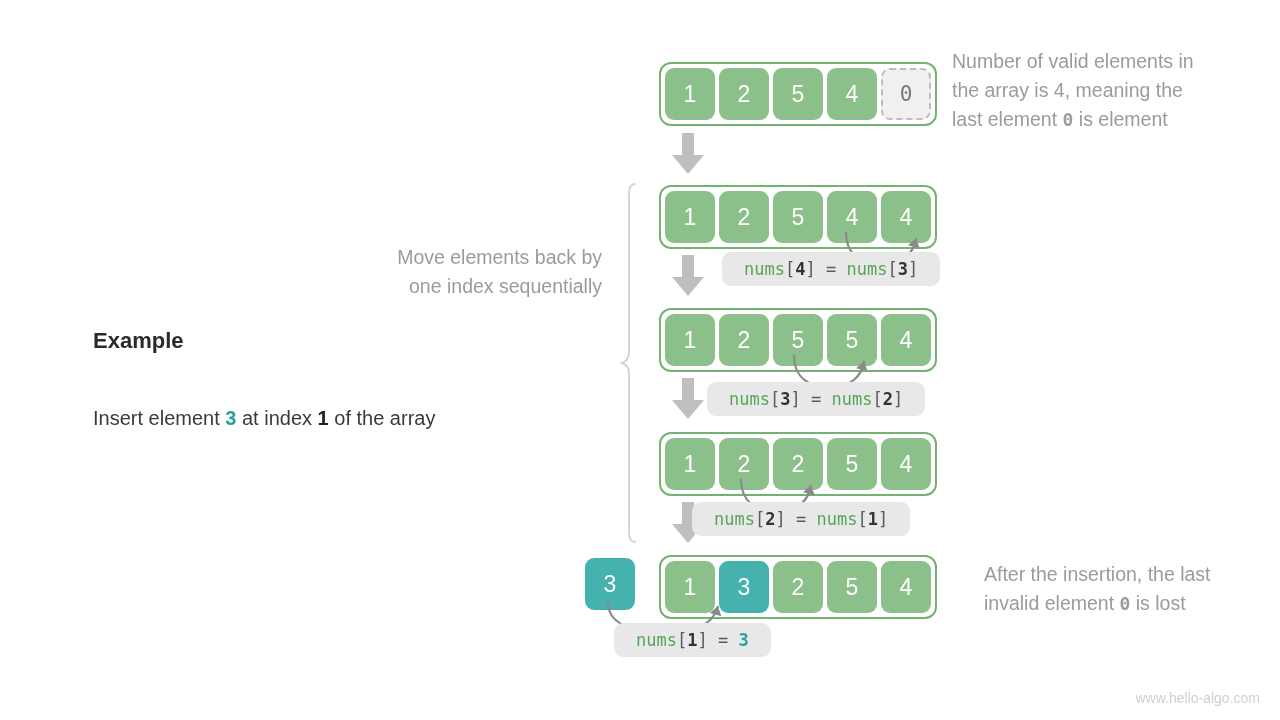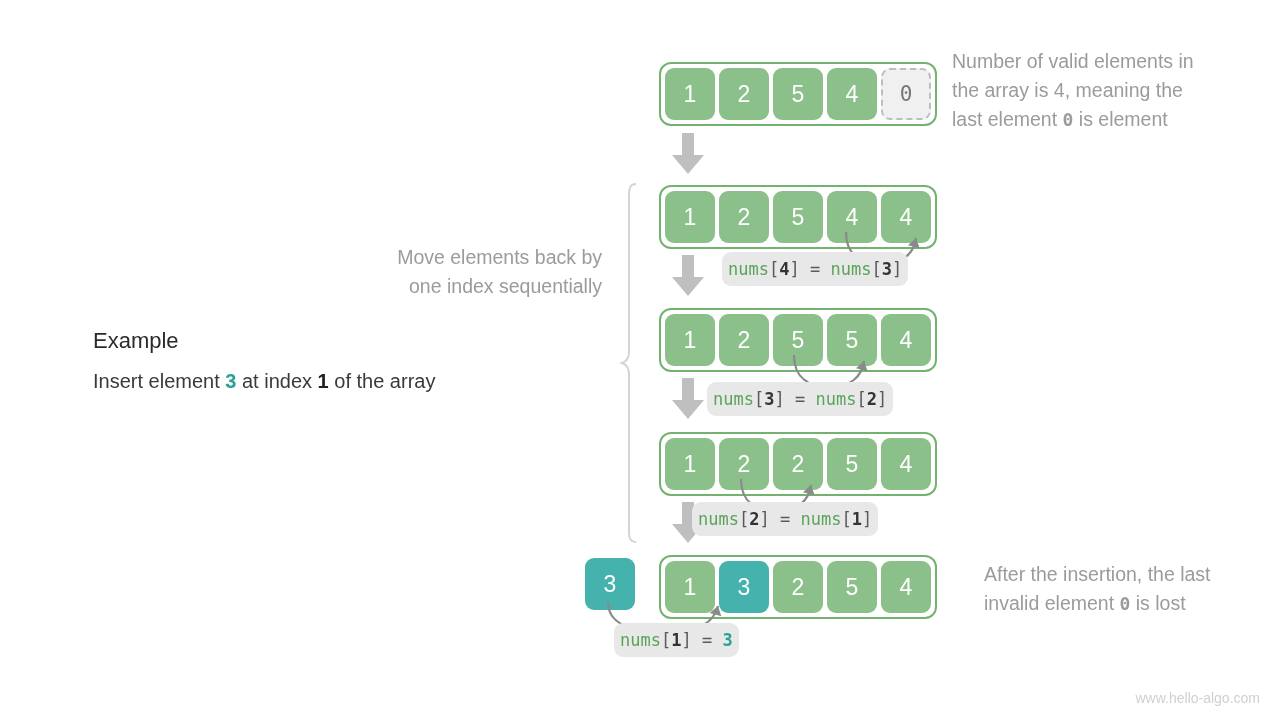--- a/index.html
+++ b/index.html
@@ -53,21 +53,21 @@
   }
 
   
   .downarrow{position:absolute;width:34px;height:42px;}
 
   
   .chip{
     position:absolute;
     background:#e8e8e8;
     border-radius:9px;
-    padding:7px 6px;
+    padding:7px 22px;
     font-family:"DejaVu Sans Mono", monospace;
     font-size:17px;
     white-space:nowrap;
     letter-spacing:0px;
     color:#4a4a4a;
   }
   .chip .nm{color:#5aa45a;}
   .chip .br{color:#5a5a5a;}
   .chip .idx{color:#333333;font-weight:bold;}
   .chip .eq{color:#5a5a5a;}
@@ -93,25 +93,25 @@
     color:#9b9b9b;
     font-size:19.5px;
     line-height:29px;
     text-align:right;
     width:260px;
   }
 
   
   .ex-title{
     position:absolute;
-    font-size:22px;font-weight:normal;color:#2b2b2b;
+    font-size:22px;font-weight:bold;color:#2b2b2b;
   }
   .ex-body{
     position:absolute;
-    font-size:20px;color:#3a3a3a;
+    font-size:20px;color:#3a3a3a;margin-top:37px;
   }
   .ex-body .acc{color:#2aa198;font-weight:bold;}
   .ex-body .bk{color:#222222;font-weight:bold;}
 
   
   .watermark{
     position:absolute;
     right:20px;bottom:14px;
     color:#d0d0d0;
     font-family:Liberation Sans, sans-serif;

